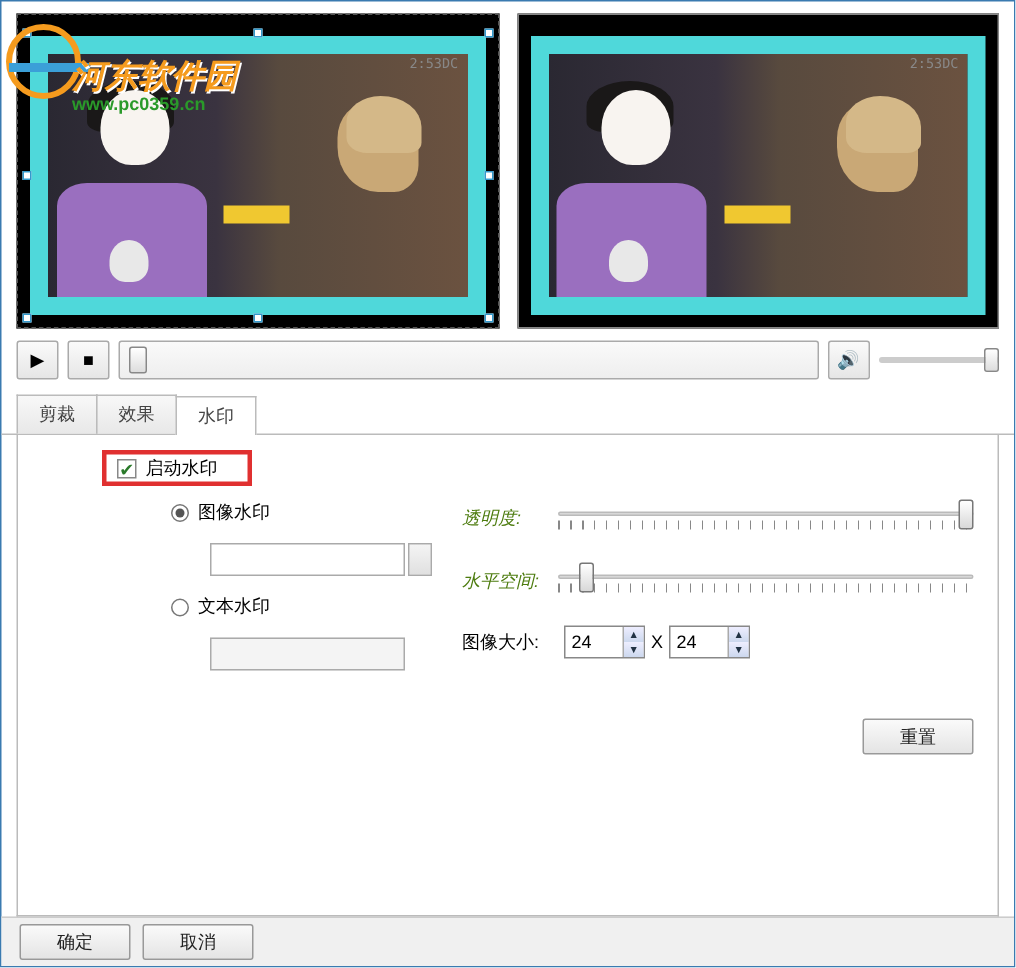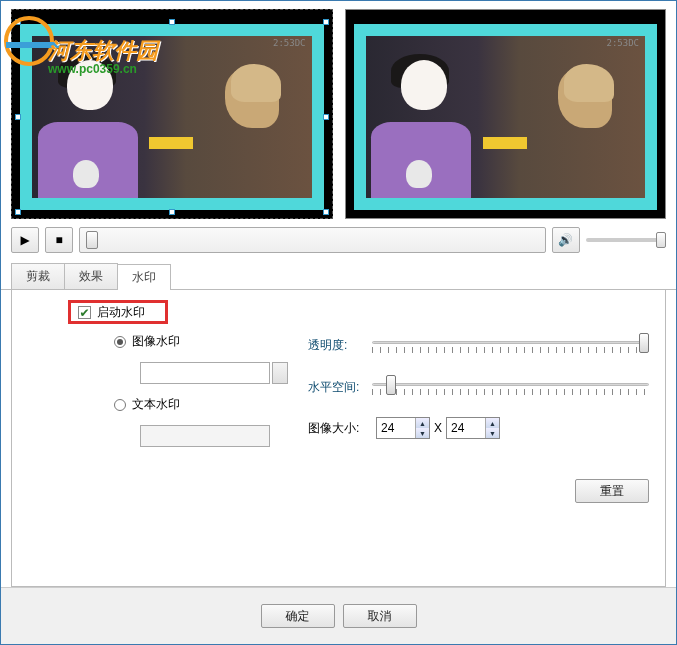--- a/index.html
+++ b/index.html
@@ -59,34 +59,34 @@
 
 .two-col { display: flex; gap: 20px; }
 .col-left { width: 260px; }
 .col-right { flex: 1; }
 
 .text-input { width: 130px; height: 22px; border: 1px solid #aaa; background: #fff; padding: 0 4px; }
 .browse-btn { width: 22px; height: 22px; border: 1px solid #aaa; background: linear-gradient(#f4f4f4,#e0e0e0); margin-left: 2px; }
 .font-btn { width: 80px; height: 24px; border: 1px solid #ccc; background: #f4f4f4; color: #aaa; }
 
 .slider-row { display: flex; align-items: center; margin-bottom: 18px; }
-.slider-row label { width: 64px; color: #0c4a6e; }
+.slider-row label { width: 64px; color: #4d7c0f; font-style: italic; }
 .h-slider { flex: 1; height: 24px; position: relative; }
 .h-track { position: absolute; top: 8px; left: 0; right: 0; height: 3px; background: #d8d8d8; border: 1px solid #bbb; border-radius: 2px; }
 .h-ticks { position: absolute; top: 14px; left: 0; right: 0; height: 6px; background: repeating-linear-gradient(90deg, #888 0, #888 1px, transparent 1px, transparent 8px); }
 .h-thumb { position: absolute; top: 0; width: 10px; height: 20px; background: linear-gradient(#fff,#d8d8d8); border: 1px solid #777; border-radius: 2px; }
 
 .size-row { display: flex; align-items: center; gap: 4px; }
 .spinner { width: 54px; height: 22px; border: 1px solid #888; background: #fff; display: flex; align-items: center; padding: 0 4px; position: relative; }
 .spinner-arrows { position: absolute; right: 0; top: 0; bottom: 0; width: 14px; display: flex; flex-direction: column; }
 .sp-btn { flex: 1; border-left: 1px solid #aaa; background: linear-gradient(#eef,#ccd8ee); display: flex; align-items: center; justify-content: center; font-size: 7px; color: #234; }
 
 .panel-footer { display: flex; justify-content: flex-end; margin-top: 20px; }
 
-.bottom-bar { display: flex; justify-content: center; gap: 8px; padding: 16px 12px; border-top: 1px solid #ccc; background: #f0f0f0; }
+.bottom-bar { display: flex; justify-content: flex-start; gap: 8px; padding: 4px 12px; border-top: 1px solid #ccc; background: #f0f0f0; }
 .btn { min-width: 74px; height: 24px; border: 1px solid #999; background: linear-gradient(#fafafa,#e4e4e4); border-radius: 2px; color: #222; }
 
 .watermark-logo { position: absolute; top: 16px; left: 4px; z-index: 50; pointer-events: none; text-align: right; }
 .logo-circle { width: 50px; height: 50px; border: 4px solid #f59b1e; border-radius: 50%; position: relative; }
 .logo-bar { position: absolute; top: 22px; left: -2px; width: 54px; height: 6px; background: #3b9fd8; }
 .logo-text { position: absolute; top: 20px; left: 44px; color: #f59b1e; font-size: 22px; font-weight: bold; font-style: italic; white-space: nowrap; text-shadow: 1px 1px 0 #fff; }
 .logo-url { position: absolute; top: 46px; left: 44px; color: #2a9a2a; font-size: 12px; font-weight: bold; white-space: nowrap; }
 </style>
 </head>
 <body>

